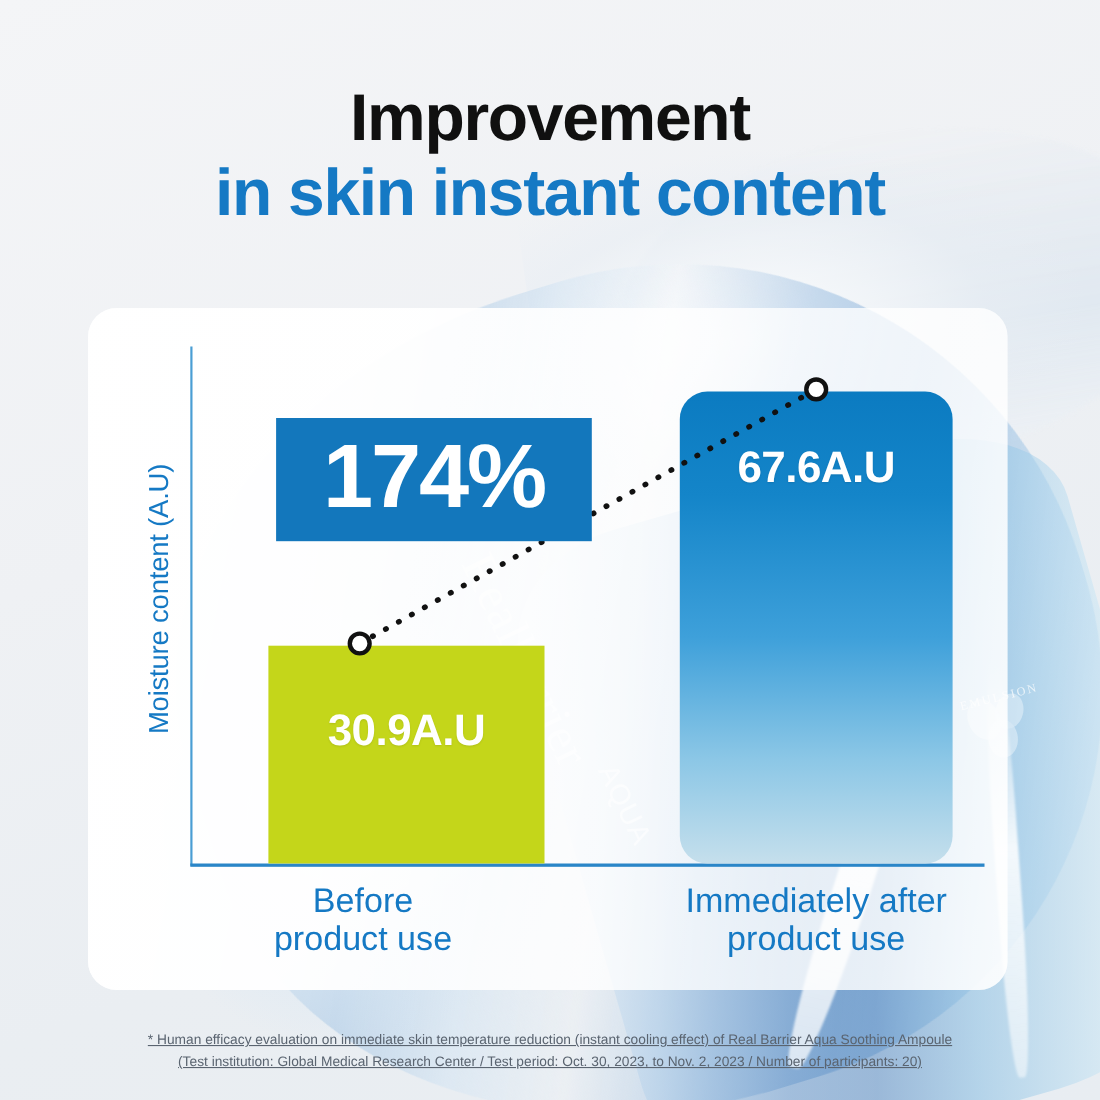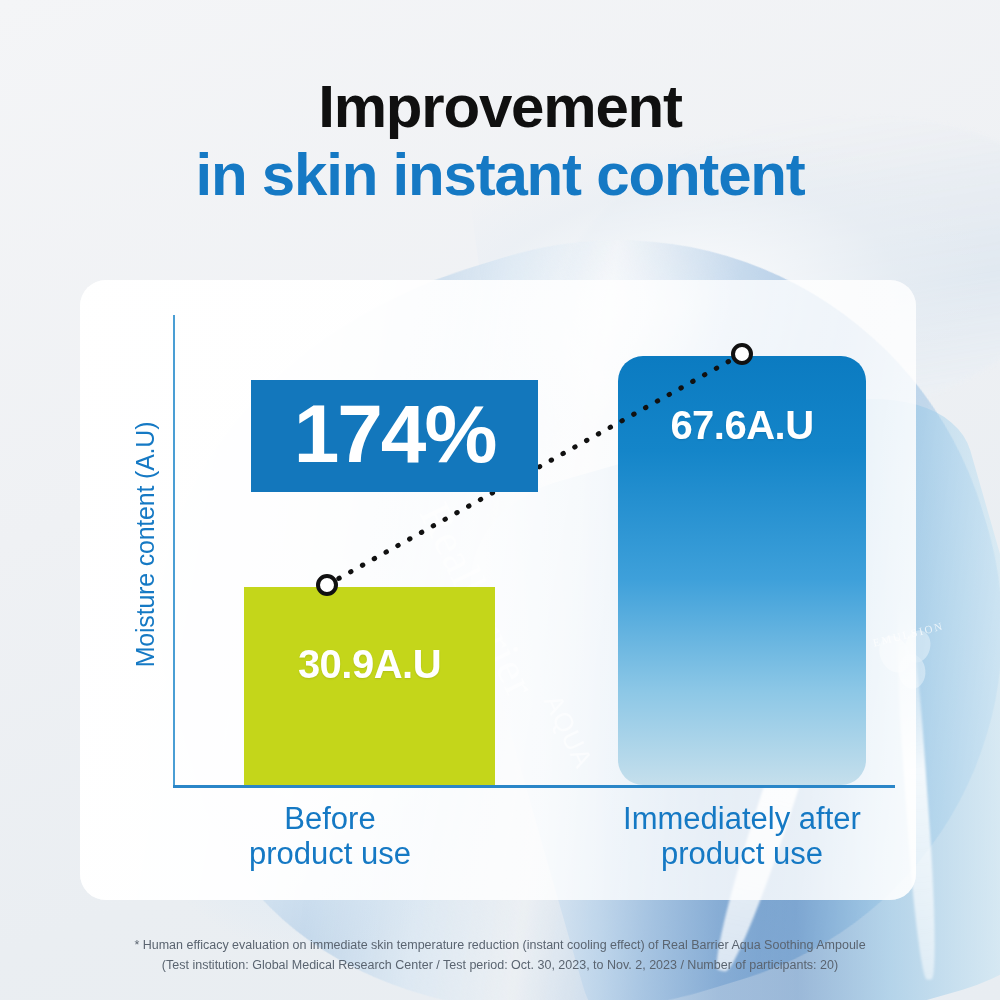--- a/index.html
+++ b/index.html
@@ -246,20 +246,21 @@
 
   
   .footnote {
     position: absolute;
     left: 0; top: 935px;
     width: 1000px;
     text-align: center;
     color: #5a6470;
     font-size: 12.5px;
     line-height: 1.62;
+    text-decoration: underline;
   }
   .footnote div { white-space: nowrap; }
 </style>
 </head>
 <body>
 
 <div id="stage">
 
   <div class="bg-layer bg-top-curve"></div>
   <div class="bg-layer bg-glass-sweep"></div>

